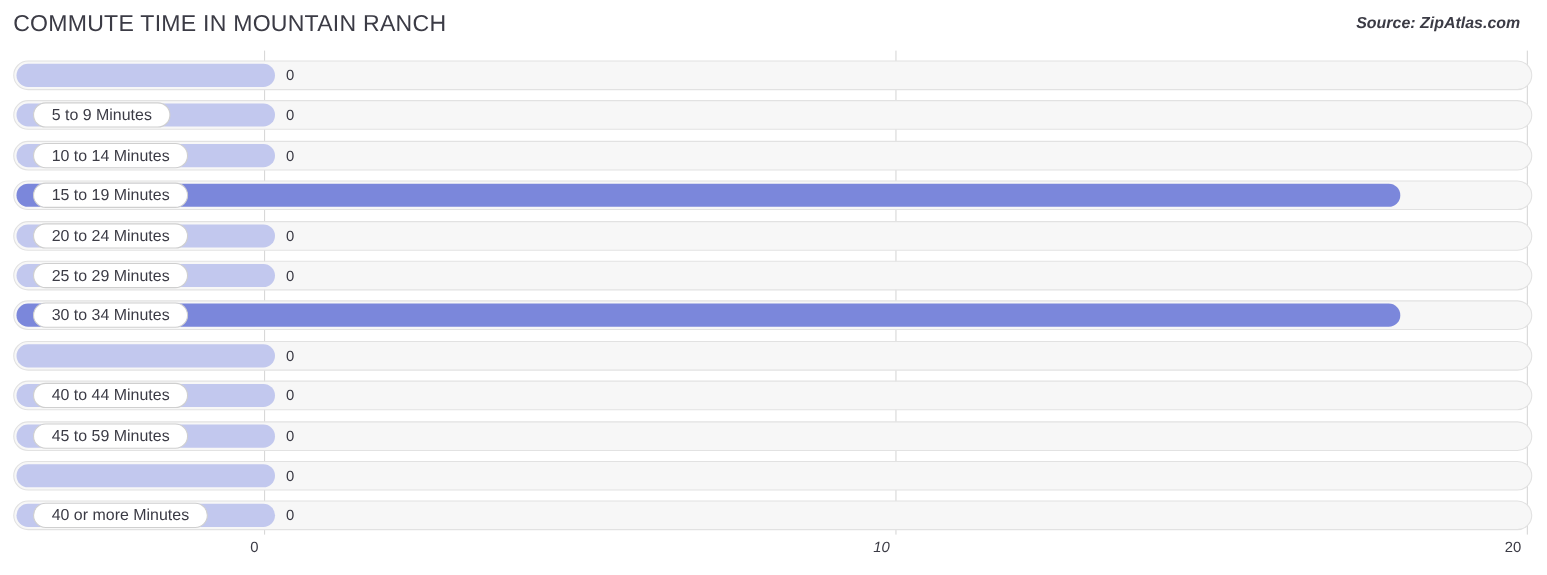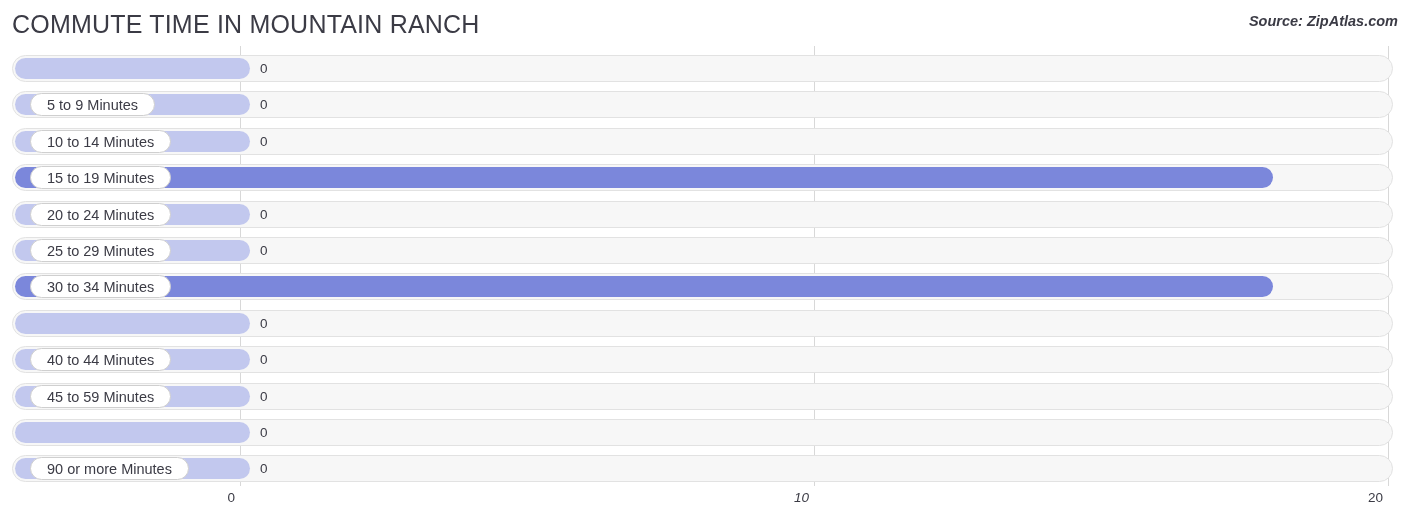--- a/index.html
+++ b/index.html
@@ -21,29 +21,29 @@
     position: absolute;
     top: 0;
     left: 0;
     width: 1406px;
     height: 46px;
   }
   .chart-title {
     position: absolute;
     left: 12px;
     top: 10px;
-    font-size: 25px;
+    font-size: 21px;
     font-weight: 400;
     letter-spacing: 0.2px;
     color: #3b3b45;
     white-space: nowrap;
   }
   .source-note {
     position: absolute;
-    right: 8px;
+    right: 24px;
     top: 13px;
     font-size: 14.5px;
     font-style: italic;
     font-weight: 600;
     color: #3b3b45;
     white-space: nowrap;
   }
 
   
   .plot {
@@ -242,21 +242,21 @@
       </div>
       <div class="row" style="top: 373px;">
         <div class="track"></div>
         <div class="bar zero" style="width: 235px;"></div>
         <div class="value outside" style="left: 248px;">0</div>
       </div>
       <div class="row" style="top: 409.4px;">
         <div class="track"></div>
         <div class="bar zero" style="width: 235px;"></div>
         <div class="value outside" style="left: 248px;">0</div>
-        <div class="label-pill">90 or more Minutes</div>
+        <div class="label-pill">40 or more Minutes</div>
       </div>
     </div>
 </div>
 
 <div class="axis">
     <div class="tick-label" style="left: 235px;">0</div>
     <div class="tick-label" style="left: 809px; font-style: italic;">10</div>
     <div class="tick-label" style="left: 1383px;">20</div>
   </div>
 

